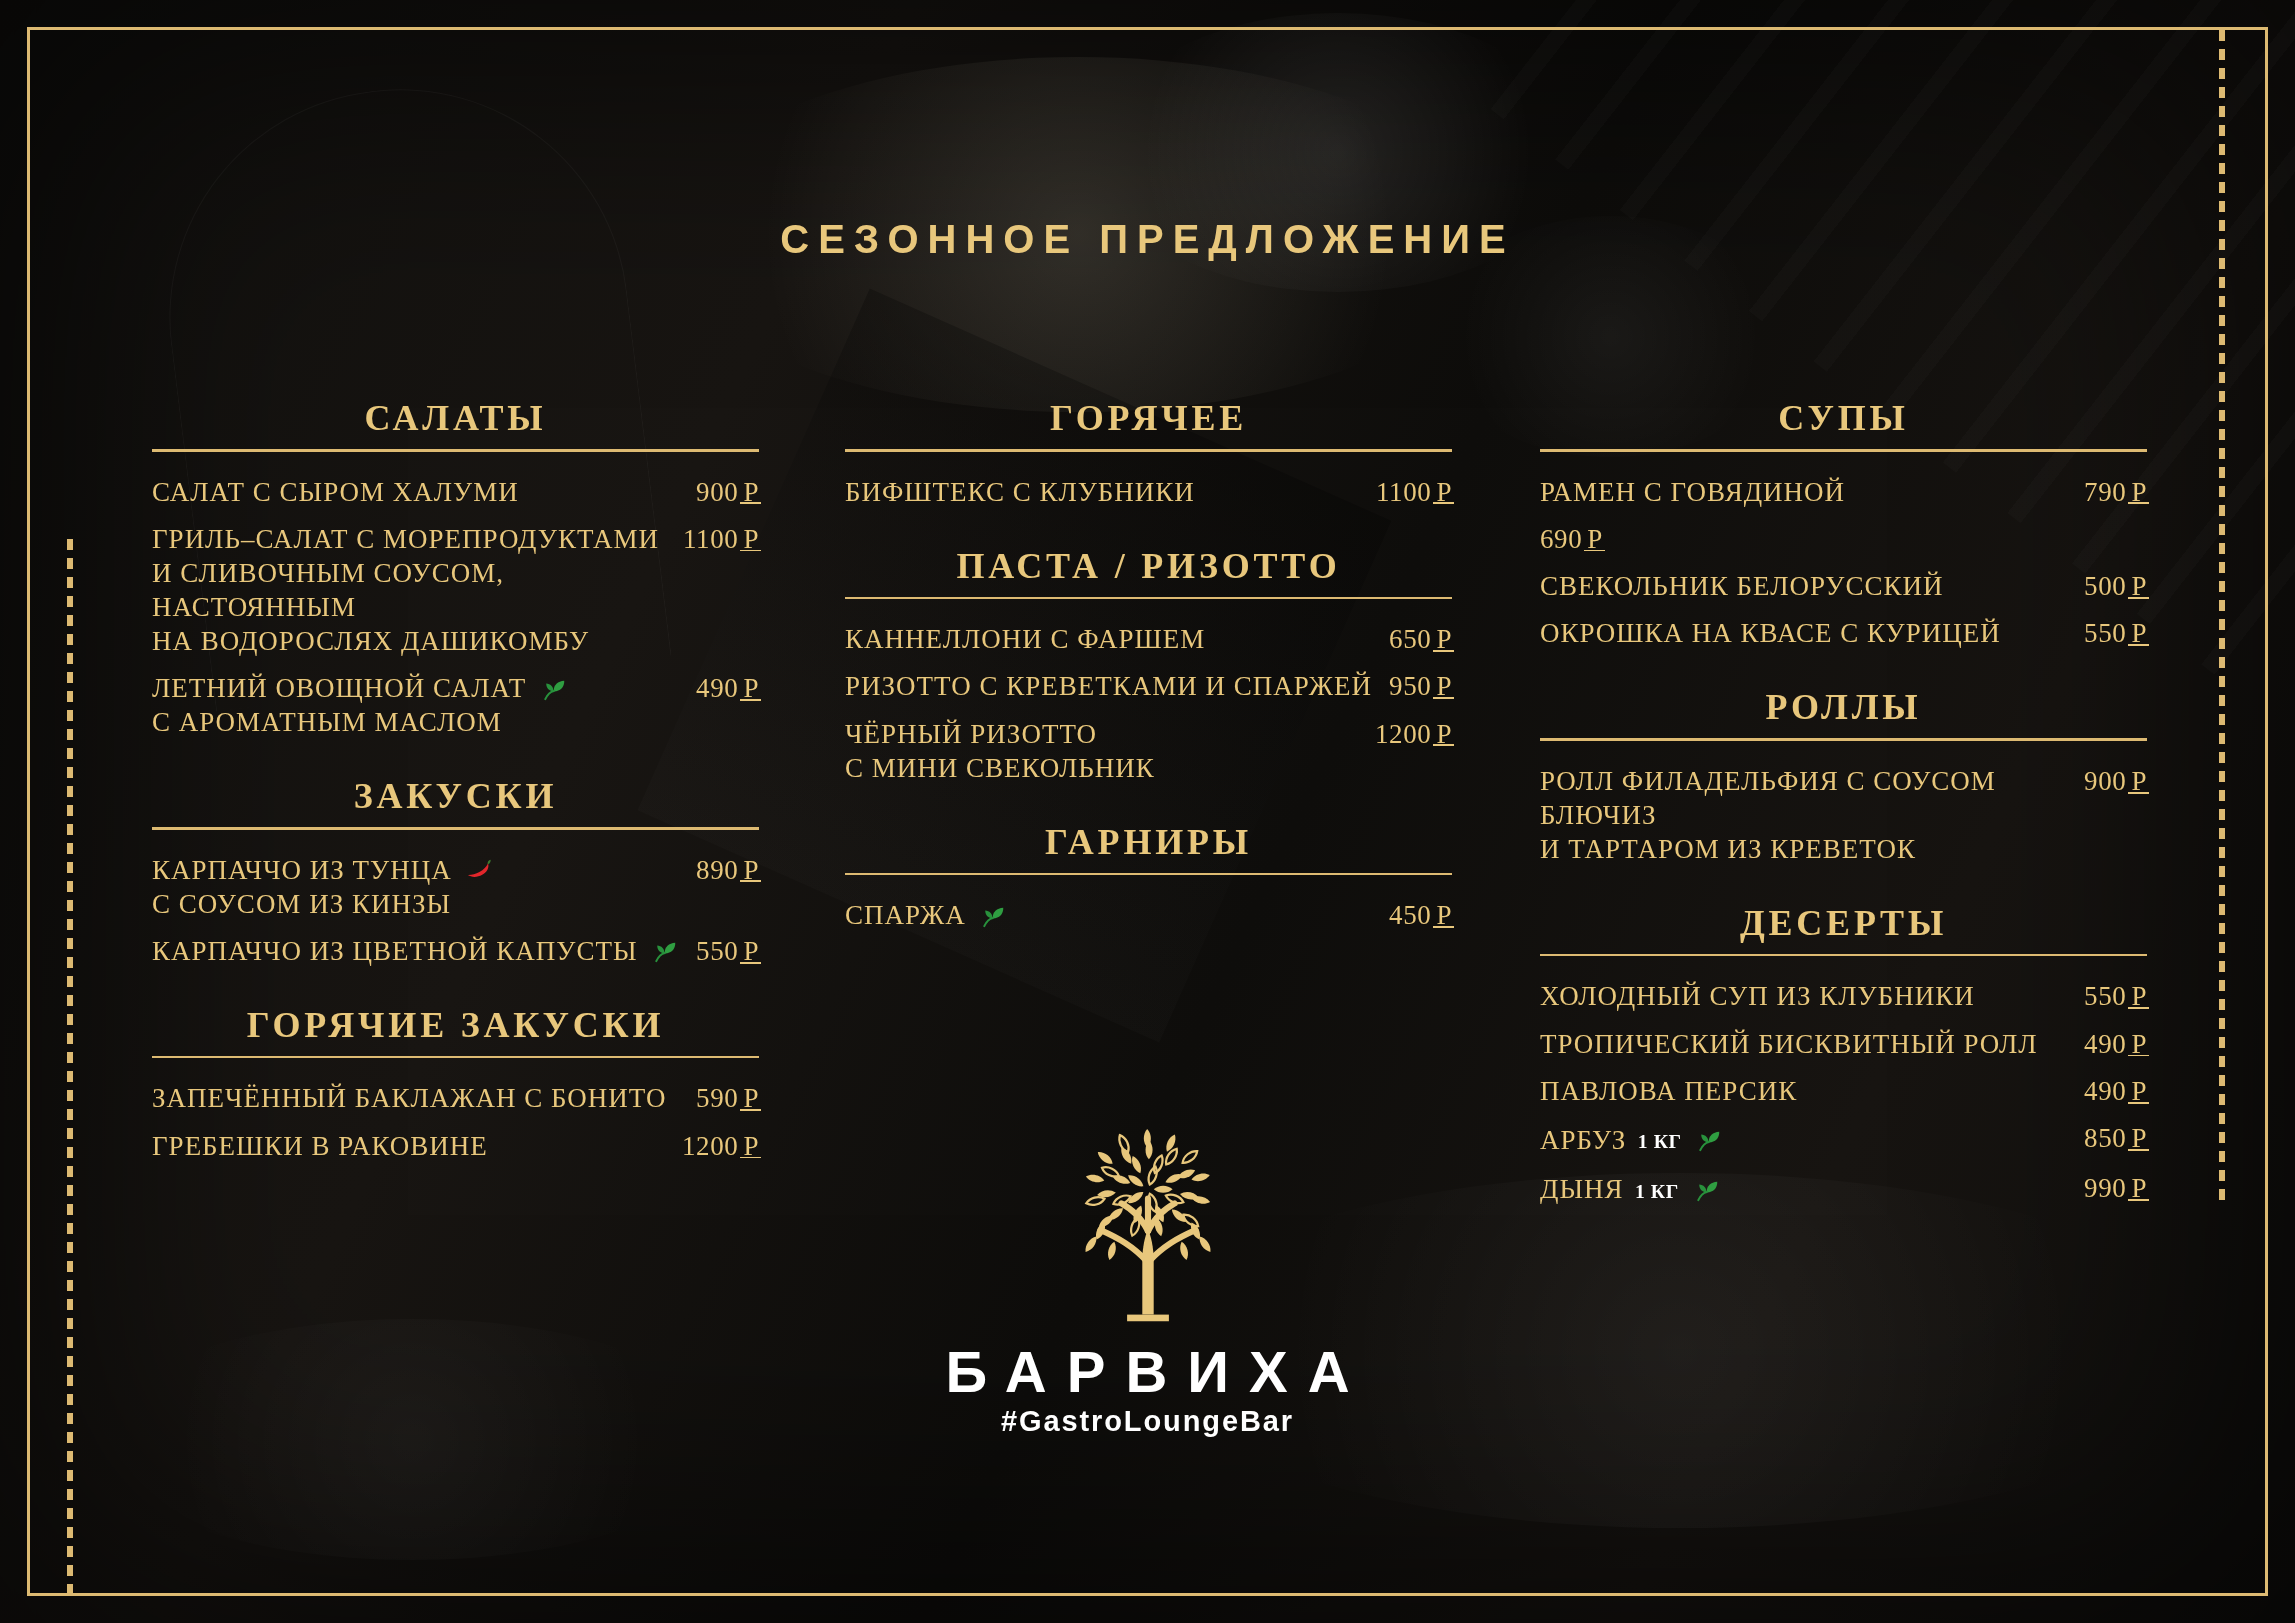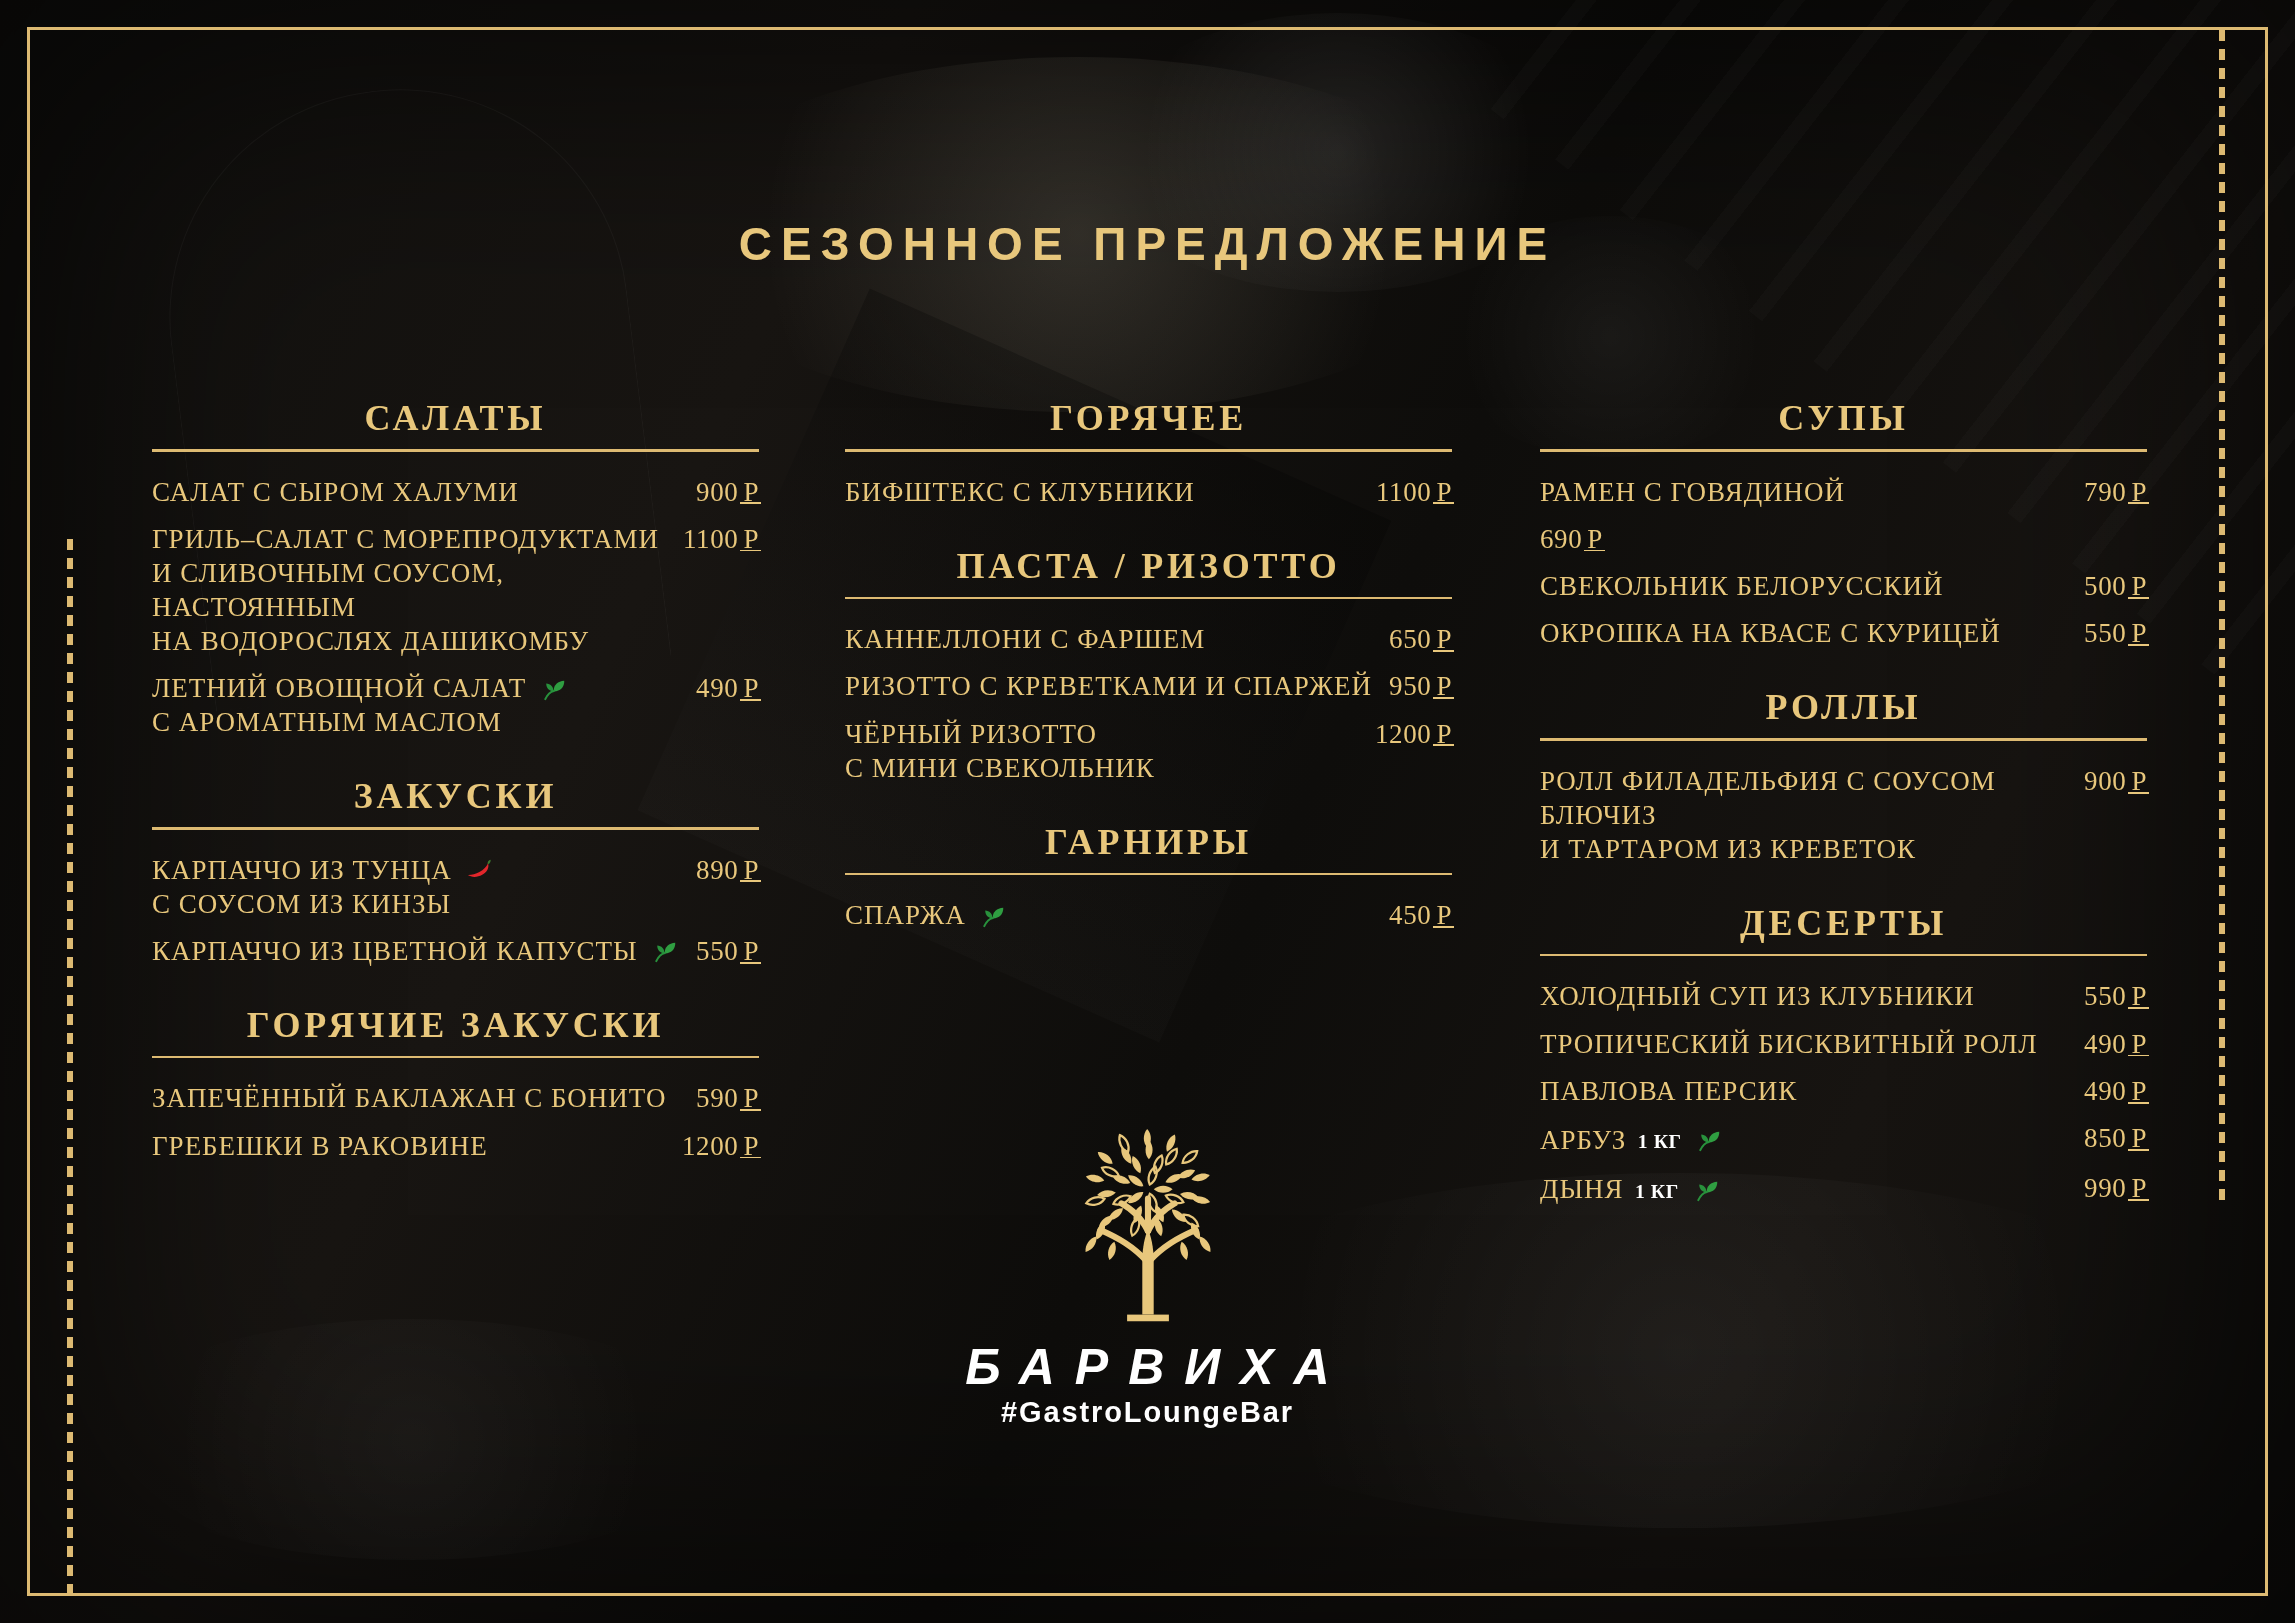--- a/index.html
+++ b/index.html
@@ -28,42 +28,42 @@
     background:linear-gradient(180deg,rgba(0,0,0,.25),rgba(255,255,255,.015));}
 
   
   .frame{position:absolute;inset:27px;border:3.8px solid var(--goldline);}
   .dash{position:absolute;width:5.7px;background:repeating-linear-gradient(to bottom,var(--goldline) 0 10.8px,transparent 10.8px 19px);}
   .dash.left{left:67px;top:539px;height:1056px;}
   .dash.right{left:2219px;top:30px;height:1170px;}
 
   
   .title{position:absolute;top:217px;left:0;width:100%;text-align:center;color:var(--gold);
-    font-size:46px;font-weight:bold;letter-spacing:9px;}
+    font-size:40px;font-weight:bold;letter-spacing:9px;}
 
   
   .col{position:absolute;top:398px;width:607px;}
   .col.c1{left:152px;} .col.c2{left:845px;} .col.c3{left:1540px;}
   .section{margin-bottom:37px;font-family:Liberation Serif, serif;}
   .sec-title{color:var(--gold);font-size:36px;font-weight:bold;letter-spacing:3.8px;text-align:center;line-height:41px;}
   .sec-rule{height:2.5px;background:var(--goldline);margin:10px 0 23px 0;}
   .item{display:flex;justify-content:space-between;align-items:flex-start;gap:5px;margin-bottom:13.3px;}
   .item-name{flex:1 1 auto;}
   .item-line{display:flex;align-items:center;gap:12.7px;color:var(--gold);font-size:27px;line-height:34px;letter-spacing:1px;}
   .note{color:var(--white);font-size:19.7px;letter-spacing:0.6px;font-weight:bold;margin-left:-1.3px;padding-top:2.5px;white-space:nowrap;}
   .item-price{color:var(--gold);font-size:27px;line-height:34px;white-space:nowrap;letter-spacing:0.6px;}
   .leaf-ic{width:29px;height:29px;flex:0 0 auto;}
   .chili-ic{width:29px;height:29px;flex:0 0 auto;transform:rotate(6deg);}
   .rub{position:relative;display:inline-block;margin-left:5px;}
   .rub::after{content:"";position:absolute;left:-0.12em;width:0.76em;bottom:0.16em;height:0.07em;background:currentColor;}
 
   
   .brand{position:absolute;top:1117px;left:0;width:100%;display:flex;flex-direction:column;align-items:center;}
   .tree{width:190px;height:209px;}
-  .brand-name{margin-top:10px;color:var(--white);font-size:50px;font-weight:bold;letter-spacing:20px;text-indent:20px;font-style:italic;}
+  .brand-name{margin-top:10px;color:var(--white);font-size:58px;font-weight:bold;letter-spacing:20px;text-indent:20px;}
   .brand-tag{color:var(--white);font-size:29px;font-weight:bold;letter-spacing:1.9px;}
 </style>
 </head>
 <body>
 
 <div class="page">
   <div class="photo">
     <div class="glow g1"></div>
     <div class="glow g2"></div>
     <div class="glow g3"></div>

